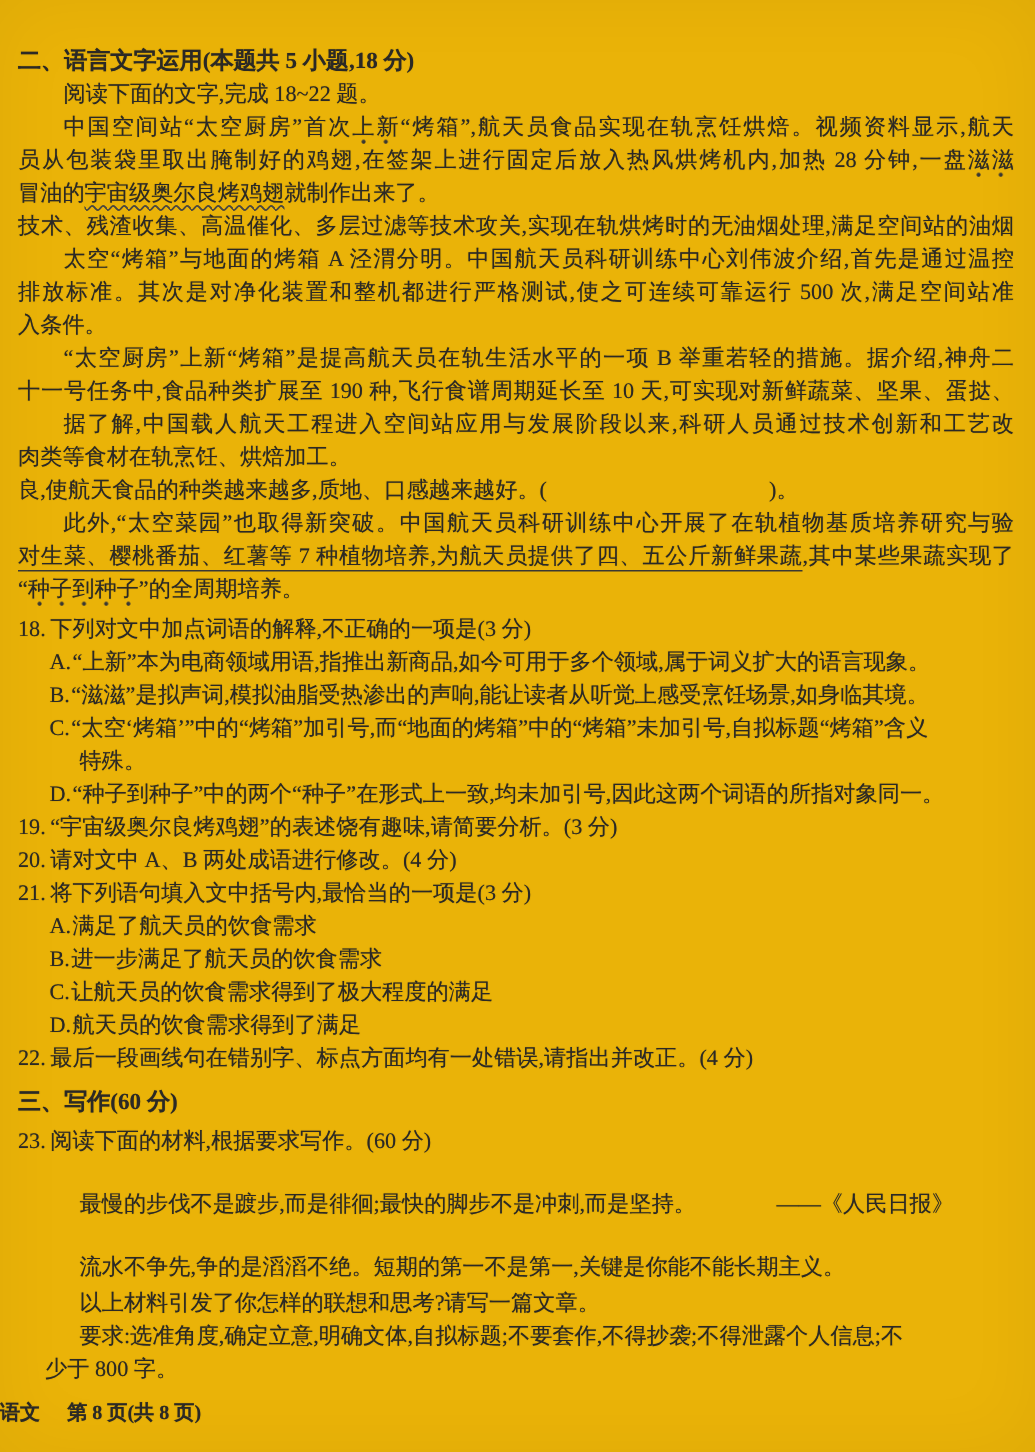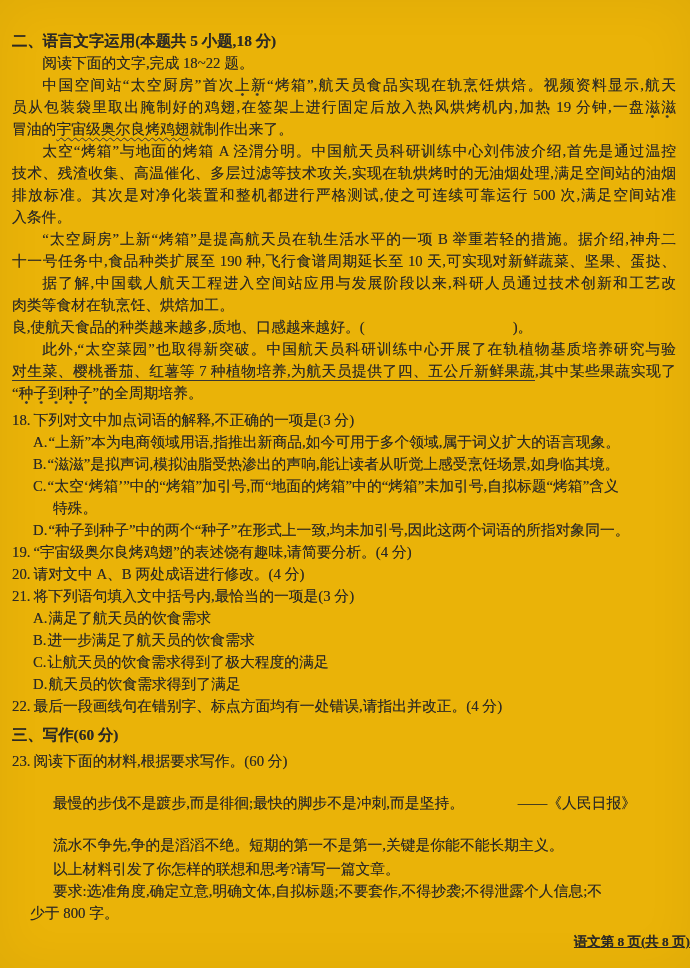--- a/index.html
+++ b/index.html
@@ -33,37 +33,37 @@
   .optcont{padding-left:41px;white-space:nowrap;}
   .sec3{margin-top:7px;}
   .q23row{margin-top:4px;}
   .mline{display:flex;padding-left:41px;padding-right:40px;white-space:nowrap;margin-top:20px;}
   .msource{margin-left:auto;text-align:center;}
   .ind-a{padding-left:41px;white-space:nowrap;}
   .ind-b{padding-left:18px;white-space:nowrap;}
   .prompt{margin-top:2px;}
   .footer{
     position:absolute;left:0;right:0;top:931px;
-    display:flex;justify-content:flex-end;
-    font-weight:bold;font-size:13.4px;text-decoration:underline;
+    display:flex;justify-content:flex-start;gap:18px;
+    font-weight:bold;font-size:13.4px;
   }
 </style>
 </head>
 <body>
 
 <div class="page">
   <div class="h2">二、语言文字运用(本题共 5 小题,18 分)</div>
   <div class="pline indent">阅读下面的文字,完成 18~22 题。</div>
 
   <div id="passage">
       <div class="pline indent j"><span>中国空间站“太空厨房”首次</span><span class="em-dots">上新</span><span>“烤箱”,航天员食品实现在轨烹饪烘焙。视频资料显示,航天</span></div>
-      <div class="pline j"><span>员从包装袋里取出腌制好的鸡翅,在签架上进行固定后放入热风烘烤机内,加热 19 分钟,一盘</span><span class="em-dots">滋滋</span></div>
+      <div class="pline j"><span>员从包装袋里取出腌制好的鸡翅,在签架上进行固定后放入热风烘烤机内,加热 28 分钟,一盘</span><span class="em-dots">滋滋</span></div>
       <div class="pline"><span>冒油的</span><span class="em-wavy">宇宙级奥尔良烤鸡翅</span><span>就制作出来了。</span></div>
+      <div class="pline j"><span>技术、残渣收集、高温催化、多层过滤等技术攻关,实现在轨烘烤时的无油烟处理,满足空间站的油烟</span></div>
       <div class="pline indent j"><span>太空“烤箱”与地面的烤箱 A 泾渭分明。中国航天员科研训练中心刘伟波介绍,首先是通过温控</span></div>
-      <div class="pline j"><span>技术、残渣收集、高温催化、多层过滤等技术攻关,实现在轨烘烤时的无油烟处理,满足空间站的油烟</span></div>
       <div class="pline j"><span>排放标准。其次是对净化装置和整机都进行严格测试,使之可连续可靠运行 500 次,满足空间站准</span></div>
       <div class="pline"><span>入条件。</span></div>
       <div class="pline indent j"><span>“太空厨房”上新“烤箱”是提高航天员在轨生活水平的一项 B 举重若轻的措施。据介绍,神舟二</span></div>
       <div class="pline j"><span>十一号任务中,食品种类扩展至 190 种,飞行食谱周期延长至 10 天,可实现对新鲜蔬菜、坚果、蛋挞、</span></div>
       <div class="pline indent j"><span>据了解,中国载人航天工程进入空间站应用与发展阶段以来,科研人员通过技术创新和工艺改</span></div>
       <div class="pline"><span>肉类等食材在轨烹饪、烘焙加工。</span></div>
       <div class="pline"><span>良,使航天食品的种类越来越多,质地、口感越来越好。(</span><span class="em-blank"></span><span>)。</span></div>
       <div class="pline indent j"><span>此外,“太空菜园”也取得新突破。中国航天员科研训练中心开展了在轨植物基质培养研究与验</span></div>
       <div class="pline j"><span class="em-u">对生菜、樱桃番茄、红薯等 7 种植物培养,为航天员提供了四、五公斤新鲜果蔬</span><span>,其中某些果蔬实现了</span></div>
       <div class="pline"><span>“</span><span class="em-dots">种子到种子</span><span>”的全周期培养。</span></div>
@@ -72,21 +72,21 @@
   <div id="questions">
       <div class="qblock">
         <div class="qrow"><span class="qnum">18.</span><span>下列对文中加点词语的解释,不正确的一项是(3 分)</span></div>
         <div class="opt"><span class="optlabel">A.</span><span>“上新”本为电商领域用语,指推出新商品,如今可用于多个领域,属于词义扩大的语言现象。</span></div>
         <div class="opt"><span class="optlabel">B.</span><span>“滋滋”是拟声词,模拟油脂受热渗出的声响,能让读者从听觉上感受烹饪场景,如身临其境。</span></div>
         <div class="opt"><span class="optlabel">C.</span><span>“太空‘烤箱’”中的“烤箱”加引号,而“地面的烤箱”中的“烤箱”未加引号,自拟标题“烤箱”含义</span></div>
         <div class="optcont"><span>特殊。</span></div>
         <div class="opt"><span class="optlabel">D.</span><span>“种子到种子”中的两个“种子”在形式上一致,均未加引号,因此这两个词语的所指对象同一。</span></div>
       </div>
       <div class="qblock">
-        <div class="qrow"><span class="qnum">19.</span><span>“宇宙级奥尔良烤鸡翅”的表述饶有趣味,请简要分析。(4 分)</span></div>
+        <div class="qrow"><span class="qnum">19.</span><span>“宇宙级奥尔良烤鸡翅”的表述饶有趣味,请简要分析。(3 分)</span></div>
       </div>
       <div class="qblock">
         <div class="qrow"><span class="qnum">20.</span><span>请对文中 A、B 两处成语进行修改。(4 分)</span></div>
       </div>
       <div class="qblock">
         <div class="qrow"><span class="qnum">21.</span><span>将下列语句填入文中括号内,最恰当的一项是(3 分)</span></div>
         <div class="opt"><span class="optlabel">A.</span><span>满足了航天员的饮食需求</span></div>
         <div class="opt"><span class="optlabel">B.</span><span>进一步满足了航天员的饮食需求</span></div>
         <div class="opt"><span class="optlabel">C.</span><span>让航天员的饮食需求得到了极大程度的满足</span></div>
         <div class="opt"><span class="optlabel">D.</span><span>航天员的饮食需求得到了满足</span></div>

